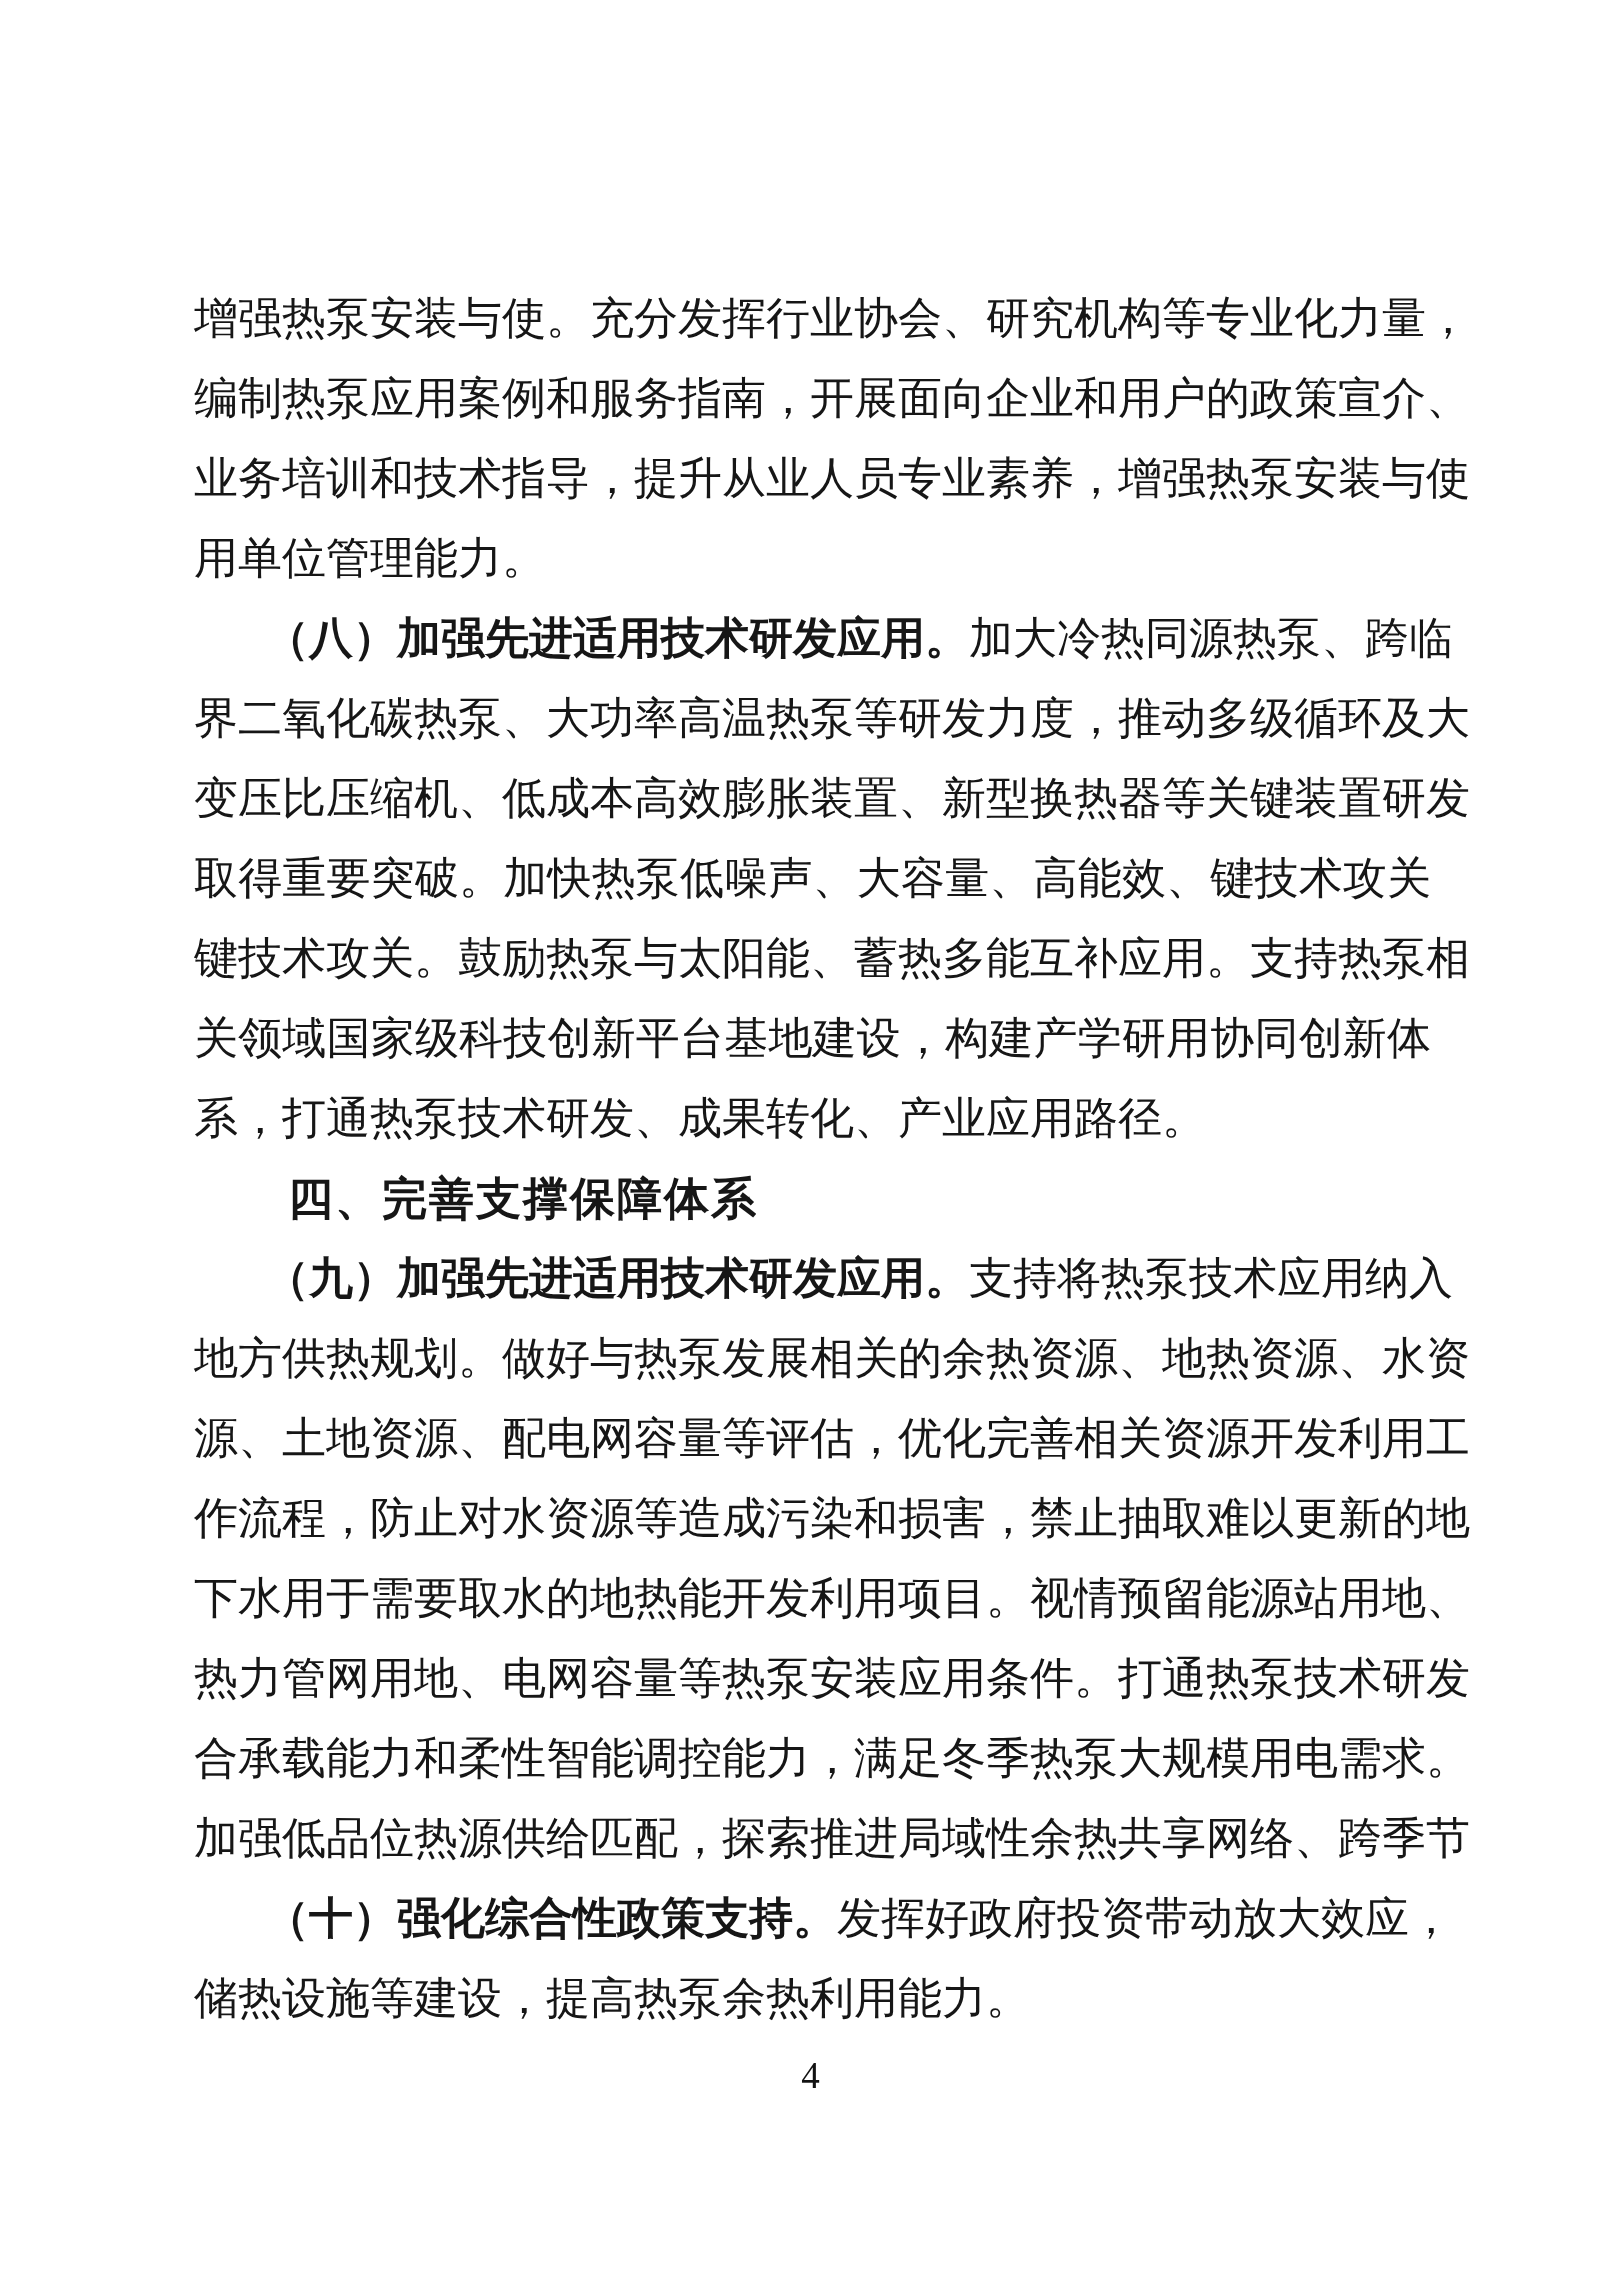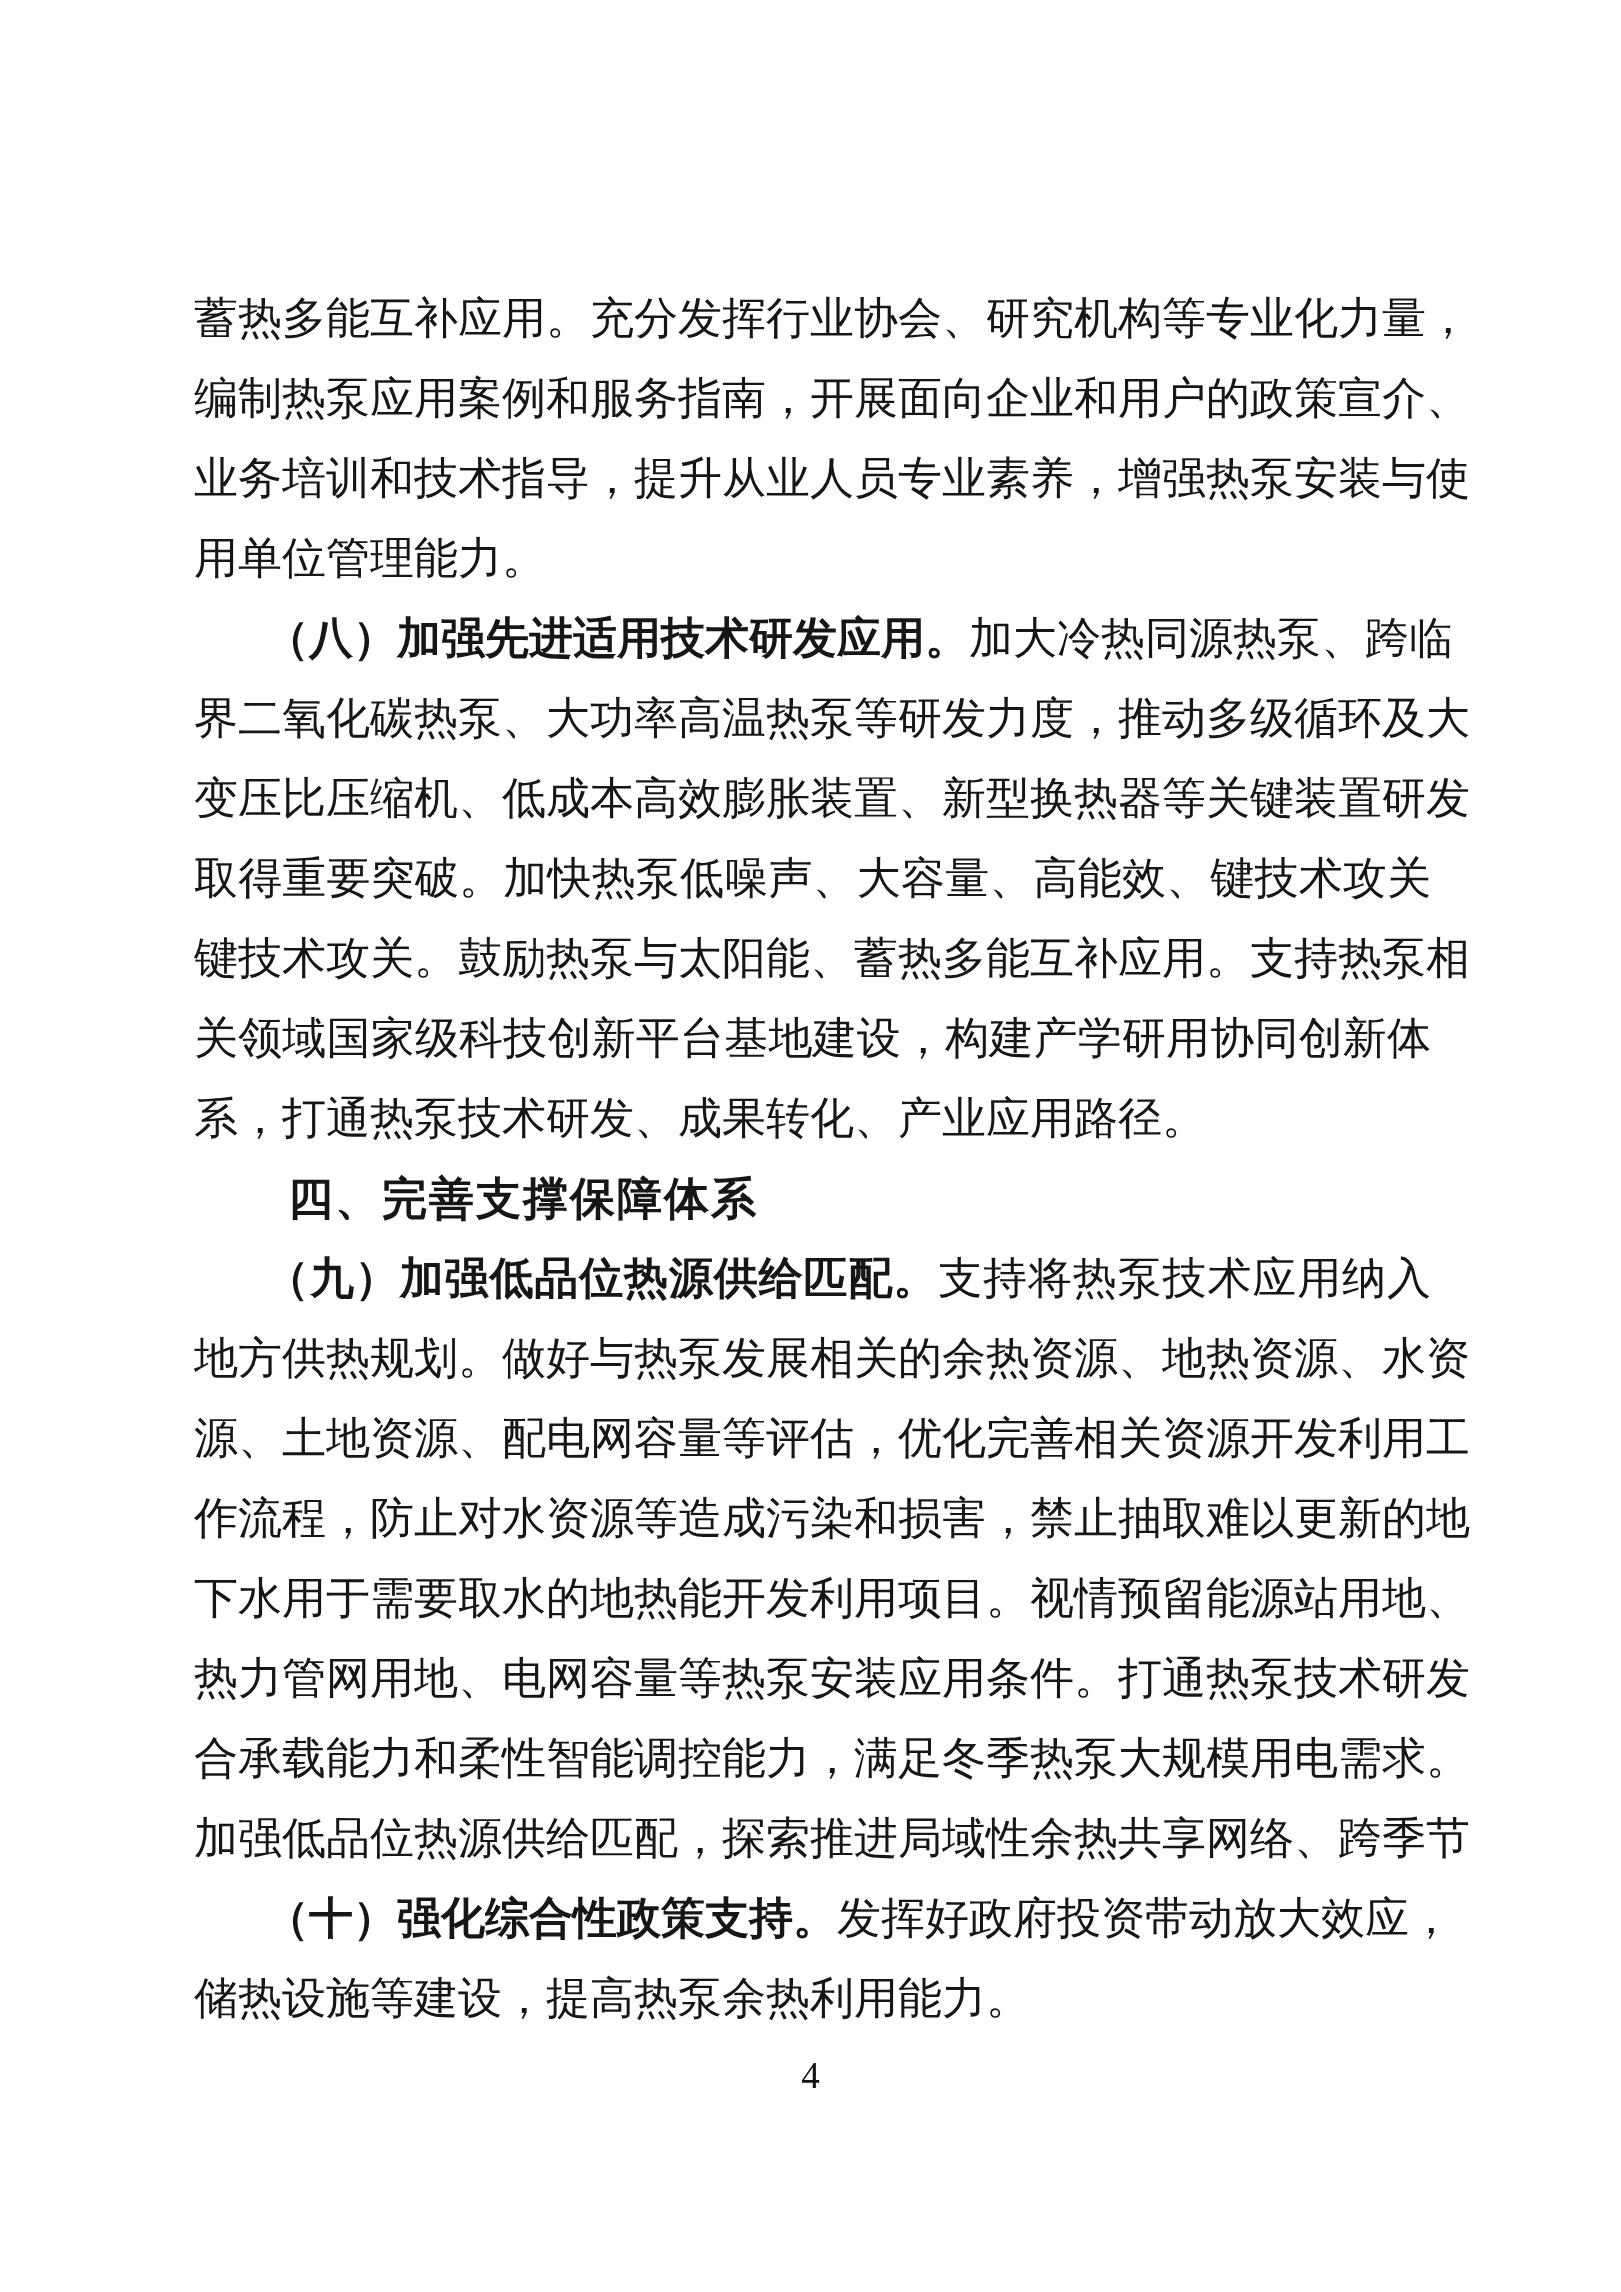--- a/index.html
+++ b/index.html
@@ -70,36 +70,36 @@
     font-family: "Liberation Serif", "DejaVu Serif", serif;
     color: #121212;
   }
 </style>
 </head>
 <body>
 
 <div class="page">
   <div class="text-area">
 
-    <div class="line">蓄热多能互补应用。充分发挥行业协会、研究机构等专业化力量，</div>
+    <div class="line">增强热泵安装与使。充分发挥行业协会、研究机构等专业化力量，</div>
     <div class="line">编制热泵应用案例和服务指南，开展面向企业和用户的政策宣介、</div>
     <div class="line">业务培训和技术指导，提升从业人员专业素养，增强热泵安装与使</div>
     <div class="line short">用单位管理能力。</div>
 
     <div class="line indent"><span class="lead">（八）加强先进适用技术研发应用。</span><span>加大冷热同源热泵、跨临</span></div>
     <div class="line">界二氧化碳热泵、大功率高温热泵等研发力度，推动多级循环及大</div>
     <div class="line">变压比压缩机、低成本高效膨胀装置、新型换热器等关键装置研发</div>
     <div class="line">取得重要突破。加快热泵低噪声、大容量、高能效、键技术攻关</div>
     <div class="line">键技术攻关。鼓励热泵与太阳能、蓄热多能互补应用。支持热泵相</div>
     <div class="line">关领域国家级科技创新平台基地建设，构建产学研用协同创新体</div>
     <div class="line short">系，打通热泵技术研发、成果转化、产业应用路径。</div>
 
     <div class="heading-line">四、完善支撑保障体系</div>
 
-    <div class="line indent"><span class="lead">（九）加强低品位热源供给匹配。</span><span>支持将热泵技术应用纳入</span></div>
+    <div class="line indent"><span class="lead">（九）加强先进适用技术研发应用。</span><span>支持将热泵技术应用纳入</span></div>
     <div class="line">地方供热规划。做好与热泵发展相关的余热资源、地热资源、水资</div>
     <div class="line">源、土地资源、配电网容量等评估，优化完善相关资源开发利用工</div>
     <div class="line">作流程，防止对水资源等造成污染和损害，禁止抽取难以更新的地</div>
     <div class="line">下水用于需要取水的地热能开发利用项目。视情预留能源站用地、</div>
     <div class="line">热力管网用地、电网容量等热泵安装应用条件。打通热泵技术研发</div>
     <div class="line">合承载能力和柔性智能调控能力，满足冬季热泵大规模用电需求。</div>
     <div class="line">加强低品位热源供给匹配，探索推进局域性余热共享网络、跨季节</div>
     <div class="line indent"><span class="lead">（十）强化综合性政策支持。</span><span>发挥好政府投资带动放大效应，</span></div>
 
     <div class="line short">储热设施等建设，提高热泵余热利用能力。</div>

